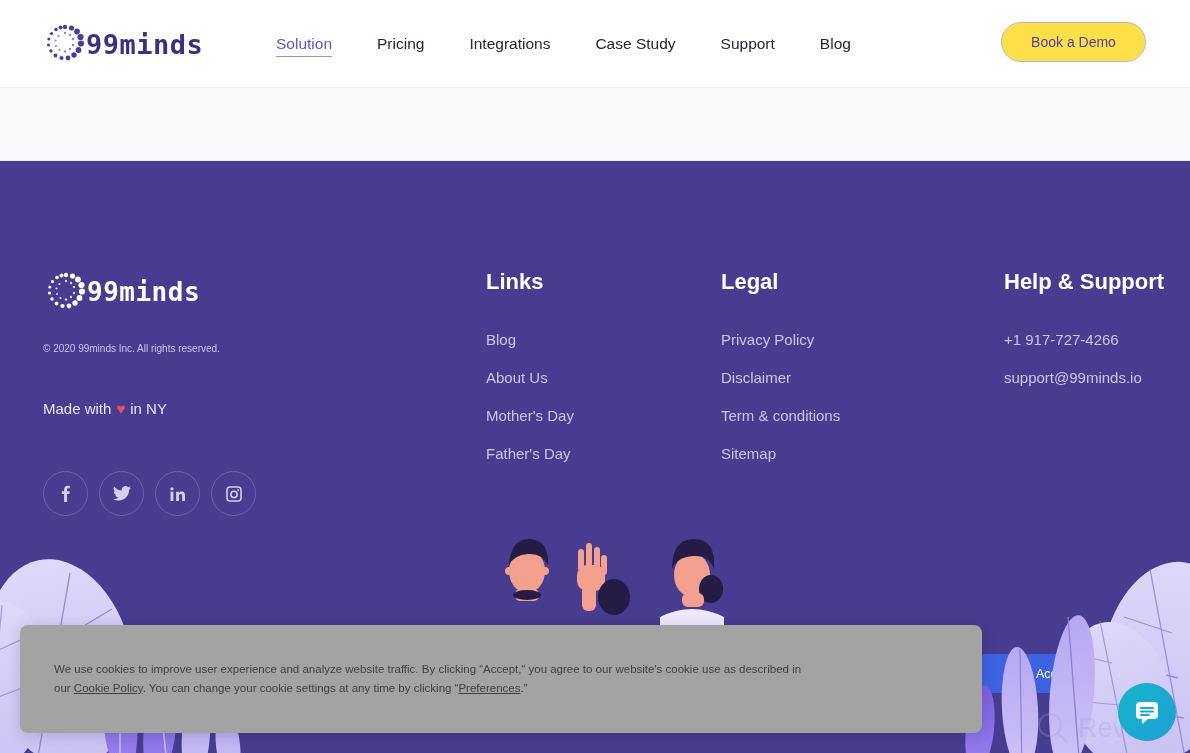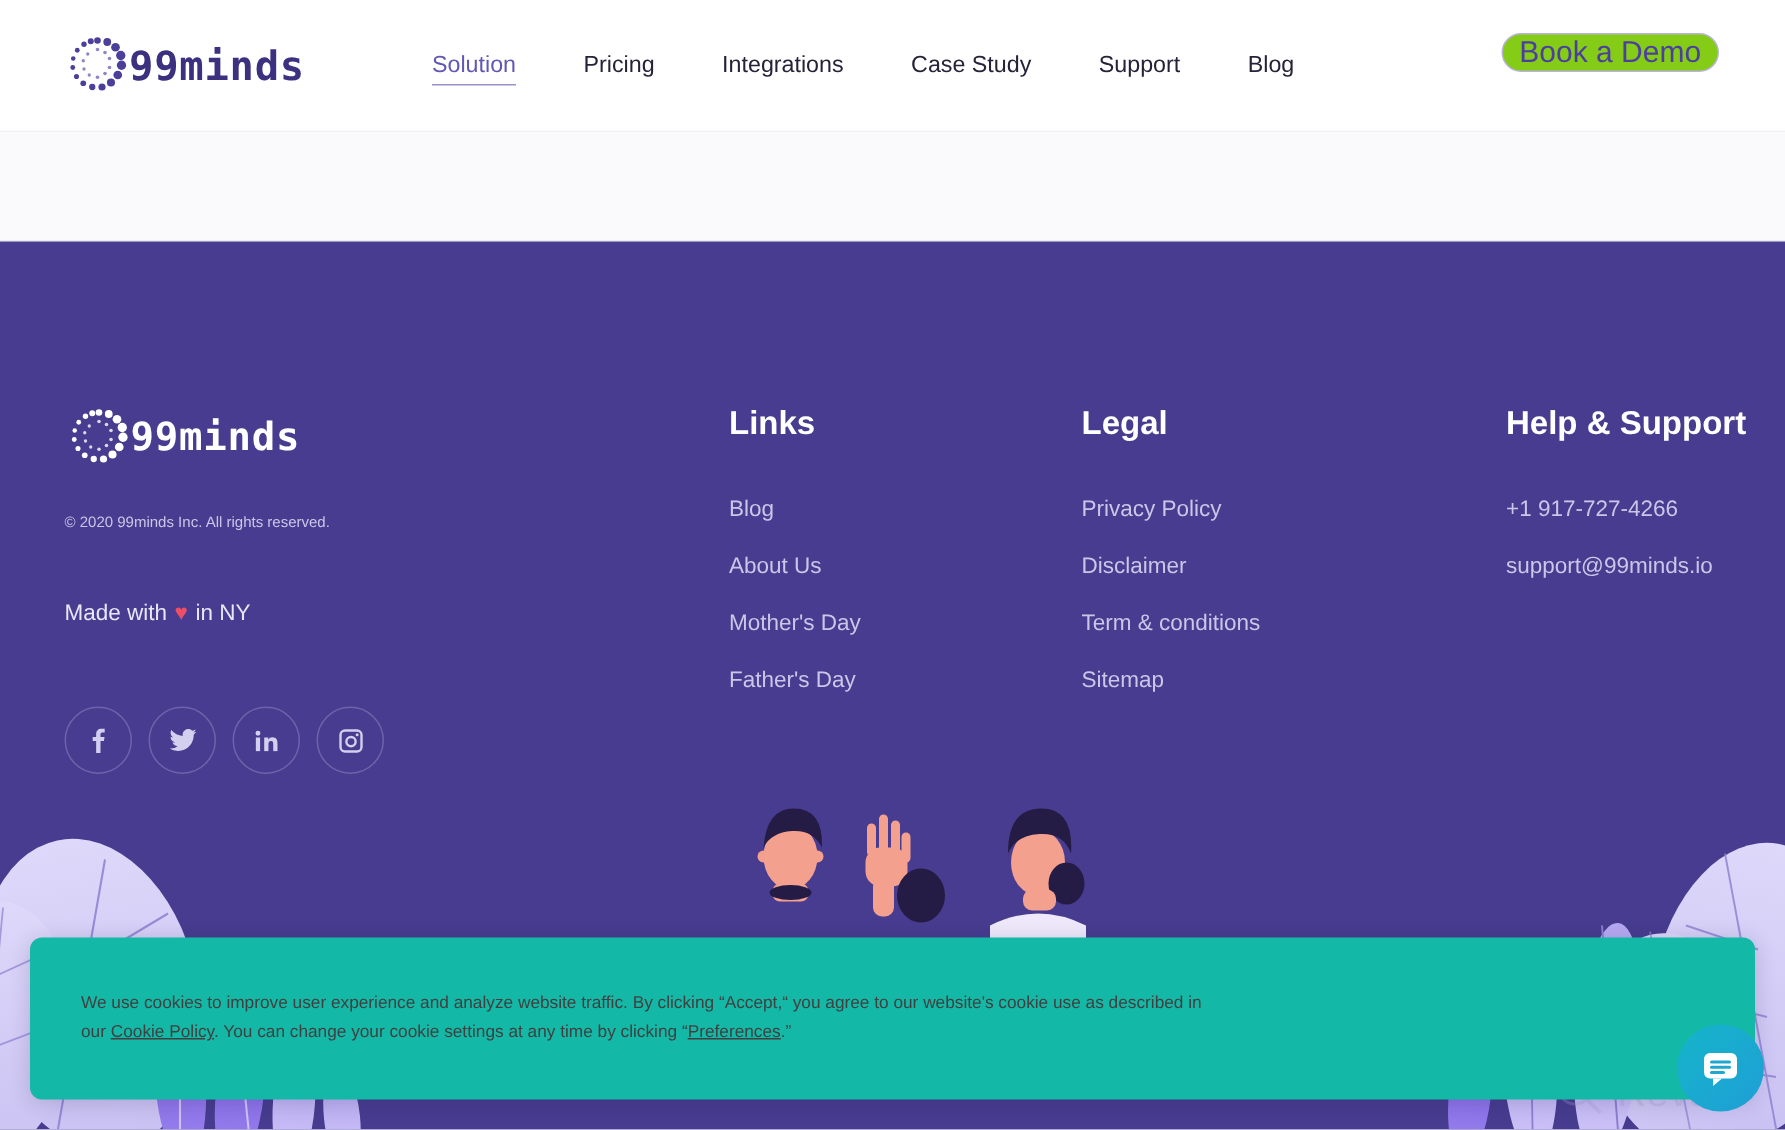--- a/index.html
+++ b/index.html
@@ -17,32 +17,32 @@
     background: #ffffff; display: flex; align-items: center;
     z-index: 40;
   }
   .brand { position: absolute; left: 42px; top: 22px; display: flex; align-items: center; height: 44px; }
   .brand-mark { width: 46px; height: 44px; position: relative; }
   .brand-word {
     font-family: "DejaVu Sans Mono", monospace;
     font-size: 27px; font-weight: 700; letter-spacing: 0.5px;
     color: #3b3180; margin-left: -2px; line-height: 1; text-align: right;
   }
-  .nav { position: absolute; left: 288px; top: 0; height: 87px; display: flex; align-items: center; gap: 0px; }
+  .nav { position: absolute; left: 276px; top: 0; height: 87px; display: flex; align-items: center; gap: 0px; }
   .nav a {
     font-size: 15.5px; color: #262338; text-decoration: none;
     padding: 4px 0; margin-right: 45px; white-space: nowrap;
   }
   .nav a:last-child { margin-right: 0; }
   .nav a.active { color: #6257b5; border-bottom: 1.5px solid #9a93c9; padding-bottom: 3px; }
   .demo-btn {
     position: absolute; right: 44px; top: 22px;
-    width: 145px; height: 26px; border-radius: 22px;
-    border: 1.2px solid #b9b2e0; background: #84cc16;
-    color: #4c3fa0; font-size: 20px; font-family: "Liberation Sans", sans-serif;
+    width: 145px; height: 40px; border-radius: 22px;
+    border: 1.2px solid #b9b2e0; background: #fde047;
+    color: #4c3fa0; font-size: 14px; font-family: "Liberation Sans", sans-serif;
     display: flex; align-items: center; justify-content: center; cursor: pointer;
   }
 
   
   .light-band {
     position: absolute; left: 0; top: 87px; width: 1190px; height: 74px;
     background: #fafafc; border-top: 1px solid #f0f0f4;
   }
   .band-rule { position:absolute; left:0; bottom:0; width:1190px; height:1px; background:#e9e9ef; }
 
@@ -82,22 +82,22 @@
   .fcol a, .fcol span.fitem {
     display: block; font-size: 15px; color: #cbc6e8; text-decoration: none;
     margin-bottom: 21px; white-space: nowrap;
   }
 
   
   .illus { position: absolute; left: 0; bottom: 0; width: 1190px; height: 240px; z-index: 1; }
 
   
   .cookie {
-    position: absolute; left: 20px; top: 625px; width: 1150px; height: 108px;
-    background: #14b8a6; border-radius: 8px;
+    position: absolute; left: 20px; top: 625px; width: 962px; height: 108px;
+    background: #a3a3a3; border-radius: 8px;
     box-shadow: 0 2px 14px rgba(30,20,70,0.18);
     display: flex; align-items: center; z-index: 60;
   }
   .cookie-text {
     margin-left: 34px; width: 760px;
     font-size: 11.5px; line-height: 19px; color: #404040;
   }
   .cookie-text u { text-decoration: underline; cursor: pointer; }
   .btn-pref {
     position: absolute; left: 824px; top: 654px; width: 146px; height: 39px;

